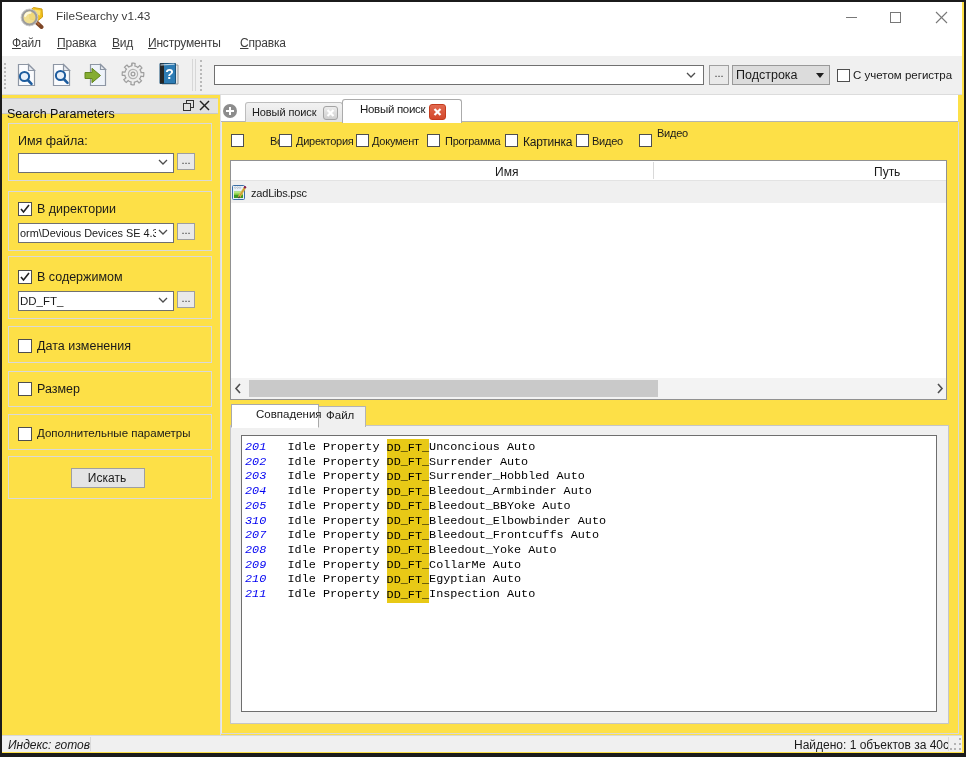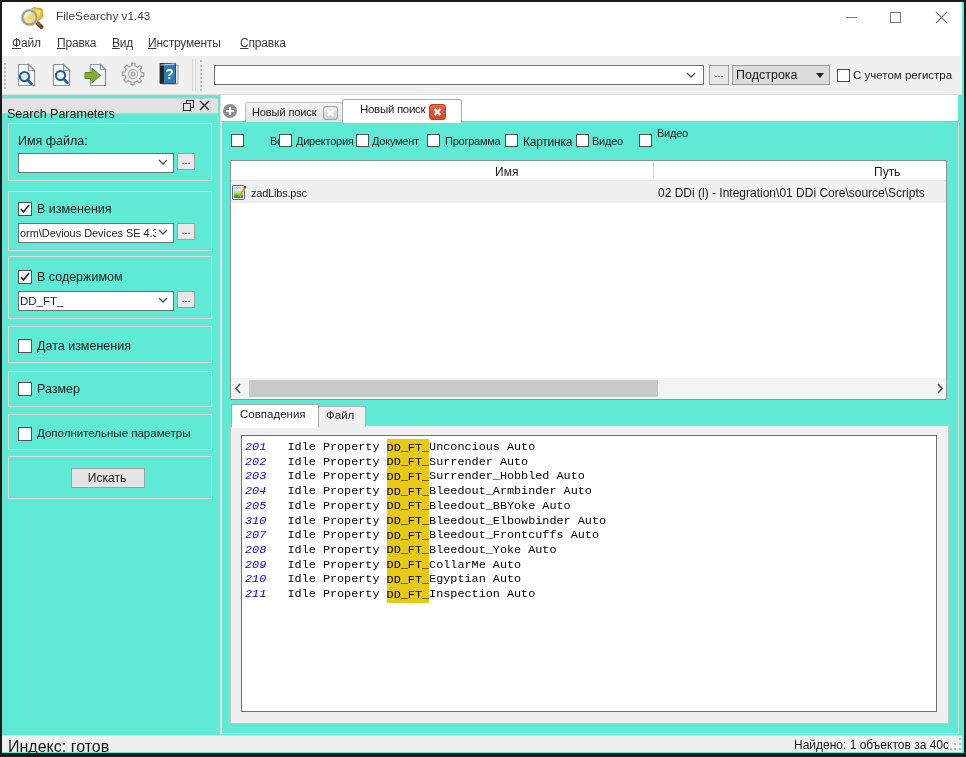--- a/index.html
+++ b/index.html
@@ -1,19 +1,19 @@
 <!DOCTYPE html>
 <html><head>
 <meta charset="utf-8">
 <style>
   html,body{margin:0;padding:0;}
   body{width:966px;height:757px;overflow:hidden;background:#1b1b1b;
        font-family:"Liberation Sans", sans-serif;}
   #win{position:absolute;left:0;top:0;width:966px;height:757px;
-       background:#5eead4;}
+       background:#fde047;}
   .abs{position:absolute;}
   .txt{position:absolute;white-space:nowrap;color:#1a1a1a;}
   .cb{position:absolute;width:11px;height:11px;background:#fff;border:1px solid #4e4e4e;}
   .combo{position:absolute;background:#fff;border:1px solid #707070;}
   .chev{position:absolute;}
   .grp{position:absolute;border:1px solid #d9d9d9;}
   .dots{position:absolute;width:3px;border-left:2px dotted #b9b9b9;}
   .ln{color:#0202f2;font-style:italic;}
   .hl{background:#e8c916;padding:1.5px 0;}
 </style>
@@ -123,21 +123,21 @@
   <svg class="chev" style="left:158px;top:159px;" width="10" height="6" viewBox="0 0 10 6">
       <polyline points="1,1 5,5 9,1" fill="none" stroke="#4d4d4d" stroke-width="1.3"></polyline>
     </svg>
   <div class="abs" style="left:177px;top:153px;width:16px;height:15px;background:#e9e9e9;border:1px solid #9f9f9f;color:#333;font-size:11px;text-align:center;line-height:12px;">...</div>
 
   <div class="grp" style="left:8px;top:191px;width:202px;height:58px;"></div>
   <div class="cb" style="left:18px;top:202px;width:12px;height:12px;"></div>
   <svg class="abs" style="left:19px;top:203px;" width="12" height="12" viewBox="0 0 12 12">
       <polyline points="2,6 4.5,9 10,2" fill="none" stroke="#222" stroke-width="1.6"></polyline>
     </svg>
-  <div class="txt" style="left:37px;top:202px;font-size:12.5px;">В изменения</div>
+  <div class="txt" style="left:37px;top:202px;font-size:12.5px;">В директории</div>
   <div class="combo" style="left:18px;top:223px;width:154px;height:18px;"></div>
   <div class="txt" style="left:20px;top:227px;font-size:10.9px;width:136px;overflow:hidden;">orm\Devious Devices SE 4.3</div>
   <svg class="chev" style="left:158px;top:229px;" width="10" height="6" viewBox="0 0 10 6">
       <polyline points="1,1 5,5 9,1" fill="none" stroke="#4d4d4d" stroke-width="1.3"></polyline>
     </svg>
   <div class="abs" style="left:177px;top:223px;width:16px;height:15px;background:#e9e9e9;border:1px solid #9f9f9f;color:#333;font-size:11px;text-align:center;line-height:12px;">...</div>
 
   <div class="grp" style="left:8px;top:256px;width:202px;height:61px;"></div>
   <div class="cb" style="left:18px;top:270px;width:12px;height:12px;"></div>
   <svg class="abs" style="left:19px;top:271px;" width="12" height="12" viewBox="0 0 12 12">
@@ -225,52 +225,51 @@
     <circle cx="3.2" cy="2.6" r="0.8" fill="#fff" stroke="#7a8a9a" stroke-width="0.4"></circle>
     <circle cx="5.6" cy="2.6" r="0.8" fill="#fff" stroke="#7a8a9a" stroke-width="0.4"></circle>
     <circle cx="8" cy="2.6" r="0.8" fill="#fff" stroke="#7a8a9a" stroke-width="0.4"></circle>
     <path d="M10 4.5 l3.5 -2.5" stroke="#fff" stroke-width="1" fill="none"></path>
     <line x1="12.7" y1="2.8" x2="7" y2="12.2" stroke="#e0b84a" stroke-width="2.6"></line>
     <line x1="12.7" y1="2.8" x2="7" y2="12.2" stroke="#b98d2f" stroke-width="0.8"></line>
     <circle cx="13" cy="2.2" r="1.2" fill="#8a2050"></circle>
     <path d="M6.5 13 l1.2 -1.4" stroke="#404040" stroke-width="1.2"></path>
   </svg>
   <div class="txt" style="left:251px;top:186.5px;font-size:11px;letter-spacing:-0.2px;">zadLibs.psc</div>
-  <div class="txt" style="left:658px;top:186px;font-size:12px;">02 DDi (l) - Integration\01 DDi Core\source\Scripts</div>
 
   <div class="abs" style="left:231px;top:378px;width:715px;height:21px;background:#f3f3f3;"></div>
   <svg class="abs" style="left:234px;top:383px;" width="8" height="11" viewBox="0 0 8 11">
       <polyline points="6,1 2,5.5 6,10" fill="none" stroke="#4f4f4f" stroke-width="1.6"></polyline>
     </svg>
   <svg class="abs" style="left:936px;top:383px;" width="8" height="11" viewBox="0 0 8 11">
       <polyline points="2,1 6,5.5 2,10" fill="none" stroke="#4f4f4f" stroke-width="1.6"></polyline>
     </svg>
   <div class="abs" style="left:249px;top:380px;width:409px;height:17px;background:#c9c9c9;"></div>
 
   <div class="abs" style="left:230px;top:425px;width:717px;height:297px;border:1px solid #c6c6c6;background:#f0f0f0;"></div>
   <div class="abs" style="left:317px;top:406px;width:47px;height:20px;background:#f0f0f0;border:1px solid #b3b3b3;border-bottom:none;"></div>
   <div class="txt" style="left:326px;top:409px;font-size:11.5px;">Файл</div>
   <div class="abs" style="left:231px;top:404px;width:86px;height:22px;background:#ffffff;border:1px solid #a9a9a9;border-bottom:1px solid #ffffff;"></div>
-  <div class="txt" style="left:240px;top:408px;font-size:11.5px;">Совпадения</div>
+  <div class="txt" style="left:256px;top:408px;font-size:11.5px;">Совпадения</div>
 
   <div class="abs" style="left:241px;top:435px;width:694px;height:275px;background:#ffffff;border:1px solid #6e6e6e;"></div>
   <div class="abs" style="left:245px;top:440px;width:686px;height:266px;font-family:'Liberation Mono',monospace;font-size:11.8px;line-height:14.7px;white-space:pre;color:#000;"><span class="ln">201</span>   Idle Property <span class="hl">DD_FT_</span>Unconcious Auto
 <span class="ln">202</span>   Idle Property <span class="hl">DD_FT_</span>Surrender Auto
 <span class="ln">203</span>   Idle Property <span class="hl">DD_FT_</span>Surrender_Hobbled Auto
 <span class="ln">204</span>   Idle Property <span class="hl">DD_FT_</span>Bleedout_Armbinder Auto
 <span class="ln">205</span>   Idle Property <span class="hl">DD_FT_</span>Bleedout_BBYoke Auto
 <span class="ln">310</span>   Idle Property <span class="hl">DD_FT_</span>Bleedout_Elbowbinder Auto
 <span class="ln">207</span>   Idle Property <span class="hl">DD_FT_</span>Bleedout_Frontcuffs Auto
 <span class="ln">208</span>   Idle Property <span class="hl">DD_FT_</span>Bleedout_Yoke Auto
 <span class="ln">209</span>   Idle Property <span class="hl">DD_FT_</span>CollarMe Auto
 <span class="ln">210</span>   Idle Property <span class="hl">DD_FT_</span>Egyptian Auto
 <span class="ln">211</span>   Idle Property <span class="hl">DD_FT_</span>Inspection Auto</div>
 
   <div class="abs" style="left:0;top:735px;width:962px;height:16px;background:#f0f0f0;border-top:1px solid #d8d8d8;"></div>
-  <div class="txt" style="left:8px;top:738px;font-size:16px;">Индекс: готов</div>
+  <div class="txt" style="left:8px;top:738px;font-size:12px;font-style:italic;">Индекс: готов</div>
   <div class="abs" style="left:90px;top:737px;width:1px;height:14px;background:#d9d9d9;"></div>
   <div class="txt" style="left:794px;top:738px;font-size:12px;">Найдено: 1 объектов за 40с</div>
   <div class="abs" style="left:948px;top:737px;width:1px;height:14px;background:#d9d9d9;"></div>
   <svg class="abs" style="left:950px;top:738px;" width="12" height="13" viewBox="0 0 12 13">
     <rect x="9" y="0" width="2" height="2" fill="#b4b4b4"></rect>
     <rect x="9" y="5" width="2" height="2" fill="#b4b4b4"></rect>
     <rect x="4" y="5" width="2" height="2" fill="#b4b4b4"></rect>
     <rect x="9" y="10" width="2" height="2" fill="#b4b4b4"></rect>
     <rect x="4" y="10" width="2" height="2" fill="#b4b4b4"></rect>
     <rect x="0" y="10" width="2" height="2" fill="#b4b4b4"></rect>

